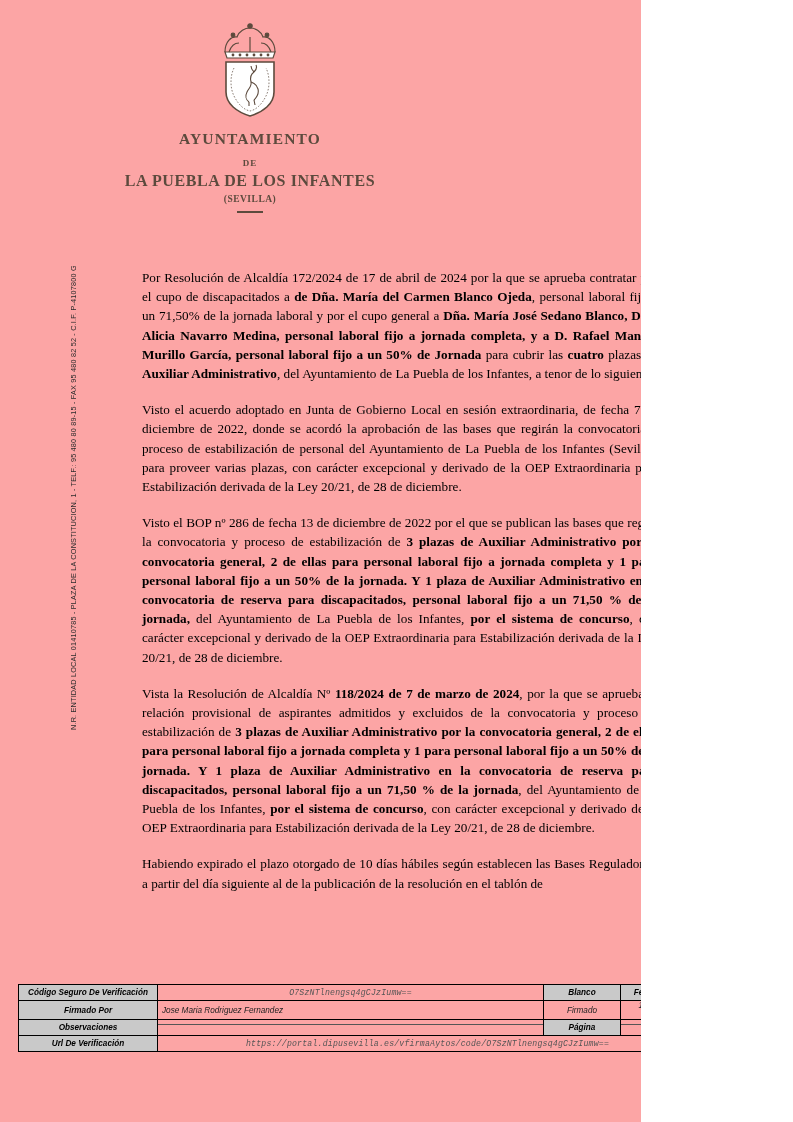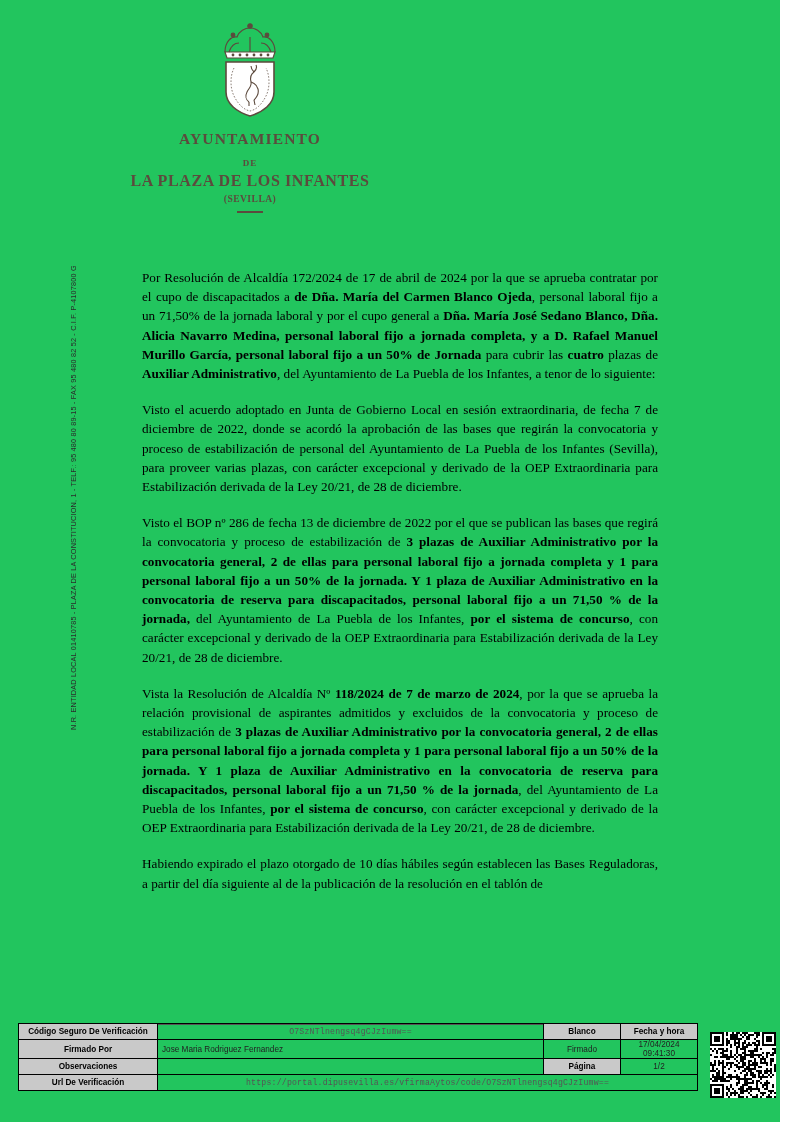--- a/index.html
+++ b/index.html
@@ -2,23 +2,23 @@
 <html><head>
 <meta charset="utf-8">
 <style>
   html, body {
     margin: 0;
     padding: 0;
     background: #ffffff;
   }
   .page {
     position: relative;
-    width: 780px;
+    width: 641px;
     height: 1122px;
-    background: #22c55e;
+    background: #fca5a5;
     overflow: hidden;
     font-family: "Liberation Serif", serif;
     color: #000000;
   }
 
   
   .side-strip {
     position: absolute;
     left: 0px;
     top: 250px;
@@ -127,25 +127,26 @@
     position: absolute;
     left: 18px;
     top: 1024px;
     width: 680px;
     height: 1px;
     background: #555;
   }
   .sig-table {
     position: absolute;
     left: 18px;
-    top: 1023px;
+    top: 984px;
     width: 680px;
     border-collapse: collapse;
     font-family: "Liberation Sans", sans-serif;
     table-layout: fixed;
+    font-style: italic;
   }
   .sig-table td {
     border: 1px solid #000;
     height: 15px;
     font-size: 8.2px;
     padding: 0 4px;
     vertical-align: middle;
   }
   .lbl {
     background: #c9c9c9;
@@ -215,21 +216,21 @@
         <g stroke-width="1.1">
           <path d="M41 50 C38 52 37 56 38 60 C39 64 36 66 34 70 C32 74 33 78 36 80"></path>
           <path d="M41 50 C43 48 44 45 43 43 M41 50 C39 48 38 46 38 44"></path>
           <path d="M38 60 C41 61 44 63 45 67 C46 71 44 75 41 78"></path>
           <path d="M36 80 L36 84 M41 78 L42 83"></path>
         </g>
       </g>
     </svg>
     <div class="org-line1">AYUNTAMIENTO</div>
     <div class="org-line2">DE</div>
-    <div class="org-line3">LA PLAZA DE LOS INFANTES</div>
+    <div class="org-line3">LA PUEBLA DE LOS INFANTES</div>
     <div class="org-line4">(SEVILLA)</div>
     <div class="org-rule"></div>
   </div>
 
 
   <div class="body-col" id="body-col">
       <div class="para"><span>Por Resolución de Alcaldía 172/2024 de 17 de abril de 2024 por la que se aprueba contratar por el cupo de discapacitados a </span><b>de Dña. María del Carmen Blanco Ojeda</b><span>, personal laboral fijo a un 71,50% de la jornada laboral y por el cupo general a </span><b>Dña. María José Sedano Blanco,  Dña. Alicia Navarro Medina, personal laboral fijo a jornada completa, y a D. Rafael Manuel Murillo García, personal laboral fijo a un 50% de Jornada</b><span> para cubrir las </span><b>cuatro</b><span> plazas de </span><b>Auxiliar Administrativo</b><span>, del Ayuntamiento de La Puebla de los Infantes, a tenor de lo siguiente:</span></div>
       <div class="para"><span>Visto el acuerdo adoptado en Junta de Gobierno Local en sesión extraordinaria, de fecha 7 de diciembre de 2022, donde se acordó la aprobación de las bases que regirán la convocatoria y proceso de estabilización de personal del Ayuntamiento de La Puebla de los Infantes (Sevilla), para proveer varias plazas, con carácter excepcional y derivado de la OEP Extraordinaria para Estabilización derivada de la Ley 20/21, de 28 de diciembre.</span></div>
       <div class="para"><span>Visto el BOP nº 286 de fecha 13 de diciembre de 2022 por el que se publican las bases que regirá la convocatoria y proceso de estabilización de </span><b>3 plazas de Auxiliar Administrativo por la convocatoria general, 2 de ellas para personal laboral fijo a jornada completa y 1 para personal laboral fijo a un 50% de la jornada. Y 1 plaza de Auxiliar Administrativo en la convocatoria de reserva para discapacitados, personal laboral fijo a un 71,50 % de la jornada,</b><span> del Ayuntamiento de La Puebla de los Infantes, </span><b>por el sistema de concurso</b><span>, con carácter excepcional y derivado de la OEP Extraordinaria para Estabilización derivada de la Ley 20/21, de 28 de diciembre.</span></div>
       <div class="para"><span>Vista la Resolución de Alcaldía Nº </span><b>118/2024 de 7 de marzo de 2024</b><span>, por la que se aprueba la relación provisional de aspirantes admitidos y excluidos de la convocatoria y proceso de estabilización de </span><b>3 plazas de Auxiliar Administrativo por la convocatoria general, 2 de ellas para personal laboral fijo a jornada completa y 1 para personal laboral fijo a un 50% de la jornada. Y 1 plaza de Auxiliar Administrativo en la convocatoria de reserva para discapacitados, personal laboral fijo a un 71,50 % de la jornada</b><span>, del Ayuntamiento de La Puebla de los Infantes, </span><b>por el sistema de concurso</b><span>, con carácter excepcional y derivado de la OEP Extraordinaria para Estabilización derivada de la Ley 20/21, de 28 de diciembre.</span></div>

